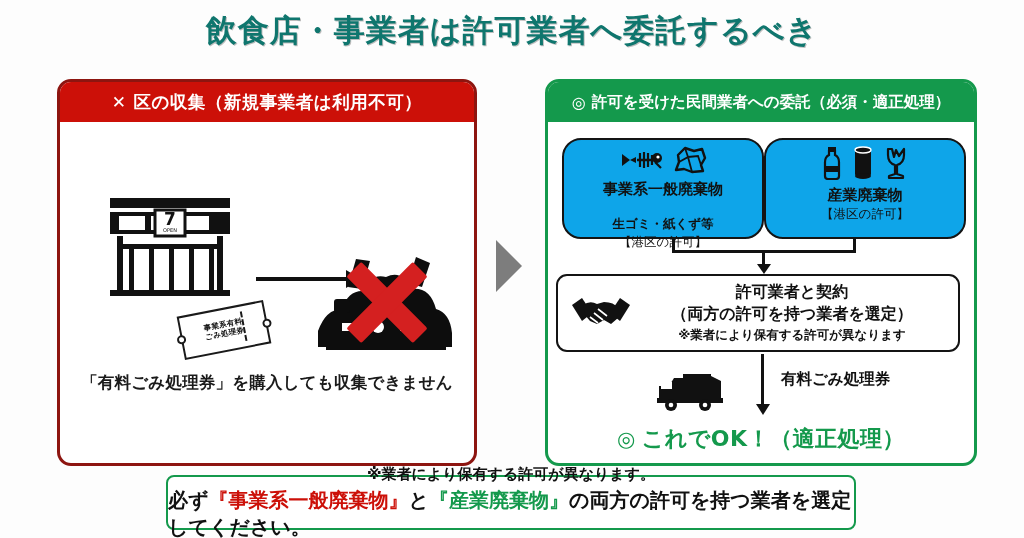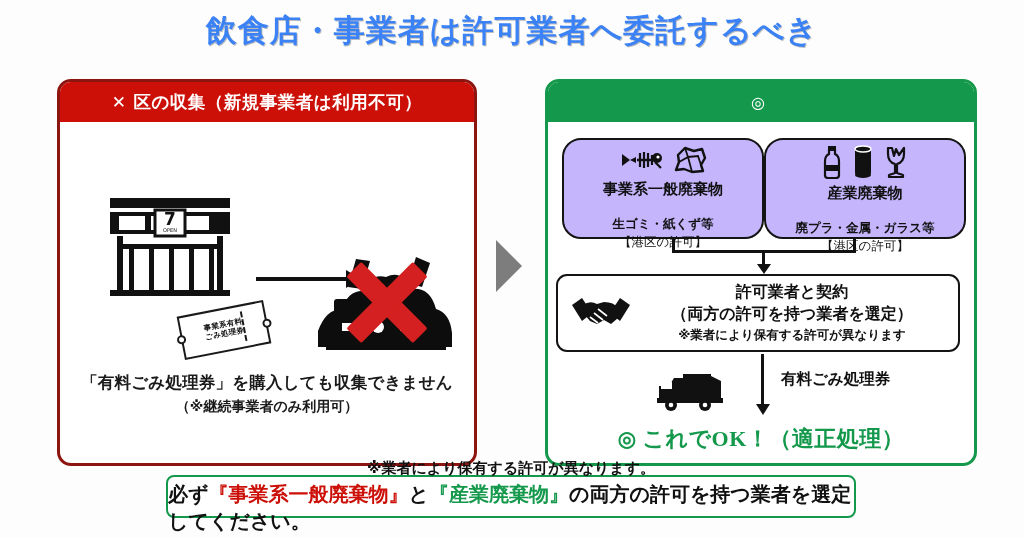--- a/index.html
+++ b/index.html
@@ -8,21 +8,21 @@
     background: #ffffff;
     font-family: "DejaVu Sans", "Liberation Sans", sans-serif;
     overflow: hidden;
   }
   #root { position: relative; width: 1024px; height: 538px; background: #fdfdfd; }
 
   
   .page-title {
     position: absolute; top: 10px; left: 0; width: 1024px;
     text-align: center;
-    font-size: 31px; font-weight: bold; color: #3b82f6;
+    font-size: 31px; font-weight: bold; color: #0f766e;
     letter-spacing: 1px;
     text-shadow: 1px 1px 0 rgba(0,0,0,0.25);
   }
 
   
   .panel-ng {
     position: absolute; left: 57px; top: 79px;
     width: 420px; height: 387px;
     border: 3px solid #8d1510;
     border-radius: 14px;
@@ -119,21 +119,21 @@
 
   .ok-body { position: relative; height: 344px; padding: 0; }
 
   .waste-row {
     position: absolute; left: 14px; top: 16px;
     width: 404px; display: flex; justify-content: space-between;
   }
   .waste-box {
     width: 224px; height: 101px;
     border: 2.5px solid #141414; border-radius: 19px;
-    background: #c4b5fd;
+    background: #0ea5e9;
     display: flex; flex-direction: column; align-items: center;
     padding-top: 5px;
   }
   .waste-icons { height: 40px; display: flex; align-items: center; gap: 9px; }
   .waste-box .t1 { font-size: 15px; font-weight: bold; color: #111; margin-top: 1px; }
   .waste-box .t2 { font-size: 12.5px; font-weight: bold; color: #111; margin-top: 17px; }
   .waste-box .t3 { font-size: 12.5px; font-weight: normal; color: #111; margin-top: 1px; }
 
   .connector { position: absolute; left: 14px; top: 117px; width: 404px; height: 38px; }
   .connector .stub { position: absolute; width: 3px; background: #111; top: 0; height: 13px; }
@@ -171,28 +171,28 @@
     border-right: 7px solid transparent;
   }
   .collect-label {
     position: absolute; left: 219px; top: 7px;
     font-size: 15.5px; font-weight: bold; color: #111;
   }
 
   .ok-result {
     position: absolute; left: 0; top: 302px; width: 100%;
     text-align: center; color: #14994c;
-    font-size: 22px; font-weight: bold; letter-spacing: .5px; font-family: Liberation Serif, serif;
+    font-size: 22px; font-weight: bold; letter-spacing: .5px;
   }
   .ok-result .mark { font-size: 21px; margin-right: 6px; }
 
   
   .note-box {
     position: absolute; left: 166px; top: 475px;
-    width: 690px; height: 43px;
+    width: 690px; height: 55px;
     border: 2.5px solid #14994c; border-radius: 8px;
     background: #fff;
     display: flex; flex-direction: column;
     align-items: center; justify-content: center;
   }
   .note-box .n1 { font-size: 15px; font-weight: bold; color: #111; }
   .note-box .n2 { font-size: 20px; font-weight: bold; color: #111; margin-top: 3px; }
   .note-box .n2 .red { color: #cc1008; }
   .note-box .n2 .green { color: #14994c; }
 </style>
@@ -256,30 +256,30 @@
           <rect x="30" y="76" width="12" height="8" fill="#fff"></rect>
         </svg>
         <div class="bigx">
           <span class="a"></span>
             <span class="b"></span>
         </div>
       </div>
 
       <div class="ng-caption">
         <div class="l1">「有料ごみ処理券」を購入しても収集できません</div>
-        <div class="l2">（※継続事業者のみ利用可）</div>
       </div>
     </div>
   </div>
 
   <div class="center-tri"></div>
 
   <div class="panel-ok">
     <div class="panel-ok-header">
       <span class="mark">◎</span>
+      <span>許可を受けた民間業者への委託（必須・適正処理）</span>
     </div>
 
     <div class="ok-body">
 
       <div class="waste-row">
 
         <div class="waste-box">
           <div class="waste-icons">
             <span>
               <svg width="44" height="30" viewBox="0 0 44 30">
@@ -320,21 +320,20 @@
                 <ellipse cx="11" cy="30" rx="8" ry="3" fill="#111"></ellipse>
               </svg>
             </span>
             <span>
               <svg width="26" height="34" viewBox="0 0 26 34">
                 <path d="M5 3 L9 3 L11 11 L13 4 L16 10 L21 3 L21 9 Q21 17 14 19 L14 28 L20 30 L20 32 L6 32 L6 30 L12 28 L12 19 Q5 17 5 9 Z" fill="none" stroke="#111" stroke-width="2.2" stroke-linejoin="round"></path>
               </svg>
             </span>
           </div>
           <div class="t1">産業廃棄物</div>
-          <div class="t2">廃プラ・金属・ガラス等</div>
           <div class="t3">【港区の許可】</div>
         </div>
       </div>
 
       <div class="connector">
         <div class="stub l"></div>
         <div class="stub r"></div>
         <div class="bar"></div>
         <div class="down"></div>
         <div class="head"></div>

